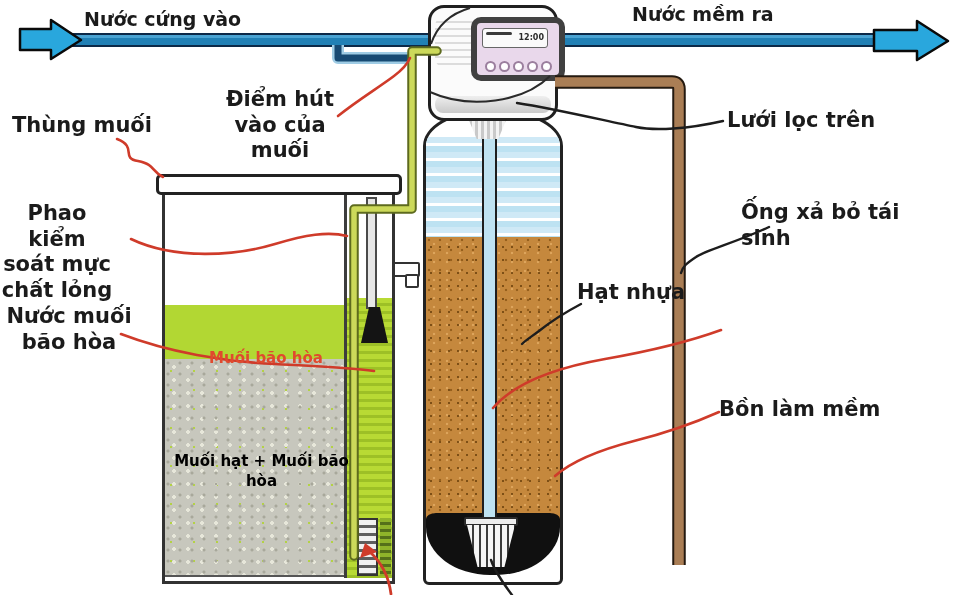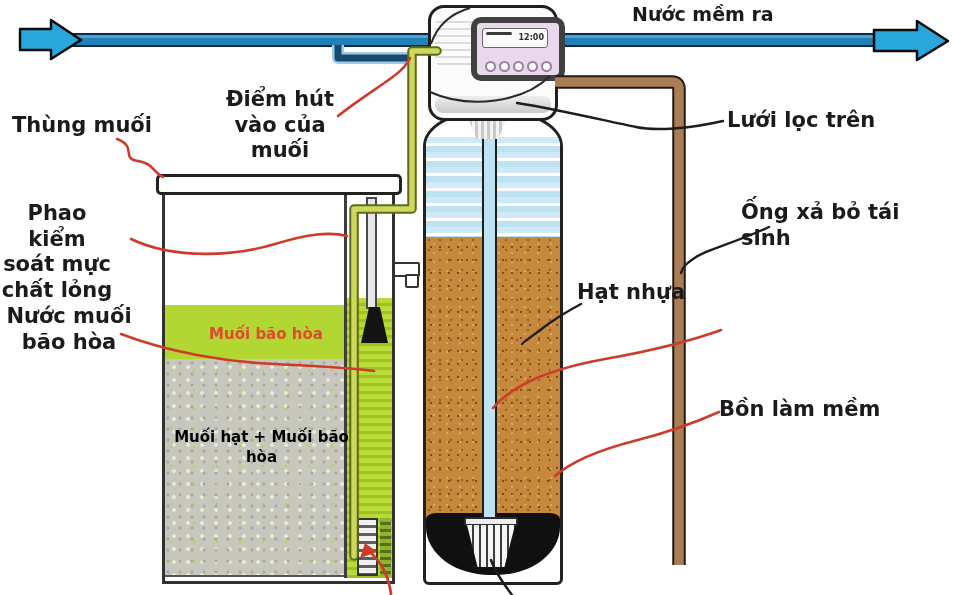--- a/index.html
+++ b/index.html
@@ -4,21 +4,21 @@
 <style>
   html,body{margin:0;padding:0;background:#fff;}
   #stage{
     position:relative;width:954px;height:595px;overflow:hidden;background:#ffffff;
     font-family:"DejaVu Sans","Liberation Sans",sans-serif;
   }
   .abs{position:absolute;}
   .lbl{position:absolute;z-index:10;color:#1b1b1b;font-weight:bold;font-size:21px;line-height:1.22;}
   .lbl.big{font-size:19px;}
   .lbl.center{text-align:center;}
-  .red-text{position:absolute;z-index:10;color:#de452;font-weight:bold;font-size:15px;line-height:1.35;text-align:center;}
+  .red-text{position:absolute;z-index:10;color:#de452;font-weight:bold;font-size:15px;line-height:1.35;text-align:center;margin-top:24px;}
   .red-text.orange{color:#e04a2e;}
 
   
   .pipe-blue{
     position:absolute;top:33px;height:14px;z-index:1;
     background:linear-gradient(180deg,#0c2948 0 2px,#4aa3d2 2px 5px,#2180b5 5px 12px,#0c2948 12px 14px);
   }
 
   
   #valve{
@@ -176,20 +176,21 @@
     <path d="M117,139 C138,147 120,158 138,161 C156,165 150,170 163,177" fill="none" stroke="#cf3b2a" stroke-width="2.6" stroke-linecap="round"></path>
     <path d="M131,239 C175,260 235,256 275,244 C305,235 328,231 347,236" fill="none" stroke="#cf3b2a" stroke-width="2.6" stroke-linecap="round"></path>
     <path d="M121,334 C168,352 225,362 275,364 C315,366 348,367 374,371" fill="none" stroke="#cf3b2a" stroke-width="2.6" stroke-linecap="round"></path>
     <path d="M338,116 C358,100 378,88 394,76 C402,70 407,65 410,58" fill="none" stroke="#cf3b2a" stroke-width="2.6" stroke-linecap="round"></path>
     <path d="M721,330 C688,342 645,352 605,359 C560,367 516,381 493,408" fill="none" stroke="#cf3b2a" stroke-width="2.6" stroke-linecap="round"></path>
     <path d="M719,412 C692,424 662,434 634,441 C603,449 572,461 555,476" fill="none" stroke="#cf3b2a" stroke-width="2.6" stroke-linecap="round"></path>
     <path d="M391,594 C389,578 383,564 370,552" fill="none" stroke="#cf3b2a" stroke-width="2.8" stroke-linecap="round"></path>
     <polygon points="365,543 377,552 360,558" fill="#cf3b2a"></polygon>
   </svg>
 
+  <div class="lbl big" style="left:84px;top:8px;">Nước cứng vào</div>
   <div class="lbl big" style="left:632px;top:3px;">Nước mềm ra</div>
 
   <div class="lbl" style="left:12px;top:113px;">Thùng muối</div>
   <div class="lbl center" style="left:210px;top:87px;width:140px;">Điểm hút vào của muối</div>
   <div class="lbl center" style="left:1px;top:201px;width:112px;">Phao kiểm soát mực chất lỏng</div>
   <div class="lbl center" style="left:6px;top:304px;width:126px;">Nước muối bão hòa</div>
 
   <div class="red-text orange" style="left:196px;top:324px;width:140px;">Muối bão hòa</div>
   <div class="red-text" style="left:174px;top:427px;width:175px;">Muối hạt + Muối bão hòa</div>
 

